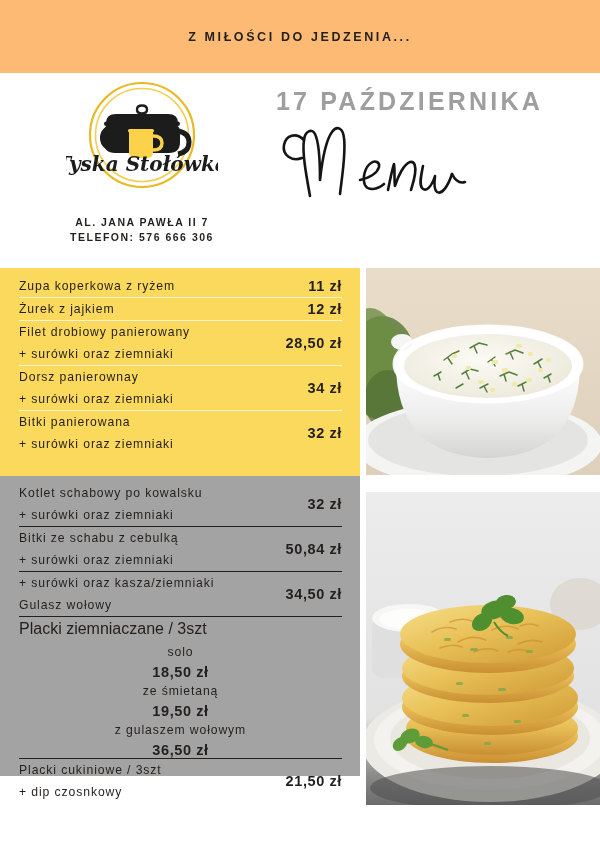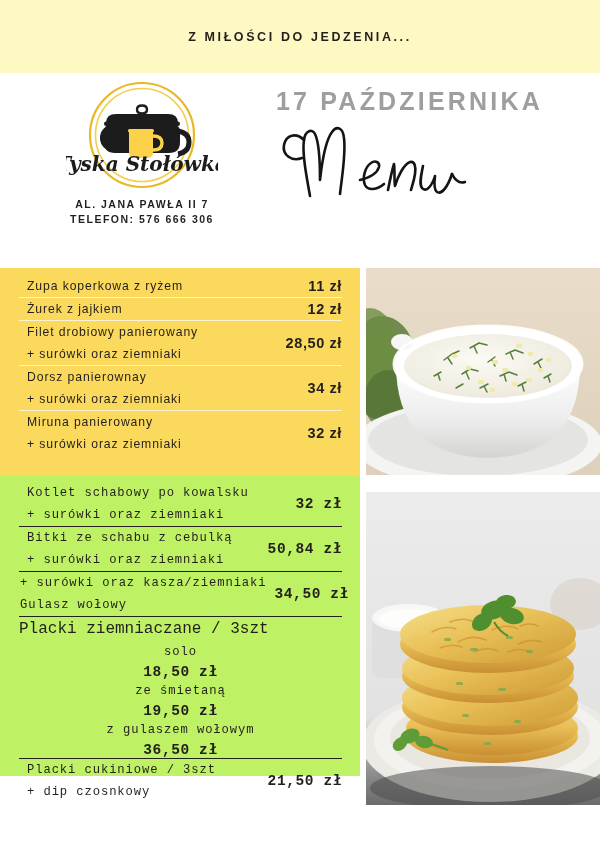--- a/index.html
+++ b/index.html
@@ -8,21 +8,21 @@
     background:#ffffff;
     font-family:"Liberation Sans", sans-serif;
     color:#231f1d;
     overflow:hidden;
     position:relative;
   }
 
   
   .banner{
     position:absolute;left:0;top:0;width:600px;height:73px;
-    background:#fef9c3;
+    background:#fdba74;
     display:flex;align-items:center;justify-content:center;
   }
   .banner-text{
     font-size:12.5px;font-weight:700;letter-spacing:2.6px;
     color:#231f1d;text-transform:uppercase;
   }
 
   
   .header{
     position:absolute;left:0;top:73px;width:600px;height:195px;
@@ -32,21 +32,21 @@
   .brand{
     position:absolute;left:18px;top:6px;width:248px;
     display:flex;flex-direction:column;align-items:center;
   }
   .logo-wrap{
     position:relative;width:152px;height:112px;
   }
   .logo-wrap svg{display:block;}
 
   .addr{
-    margin-top:6px;text-align:center;
+    margin-top:24px;text-align:center;
   }
   .addr div{
     font-size:10.5px;font-weight:700;letter-spacing:1.5px;
     line-height:15px;color:#231f1d;white-space:nowrap;
   }
 
   .title-block{
     position:absolute;left:276px;top:14px;width:310px;
   }
   .date-line{
@@ -60,32 +60,30 @@
 
   
   .yellow-block{
     position:absolute;left:0;top:268px;width:360px;height:208px;
     background:#fbd95c;
   }
 
   
   .white-block{
     position:absolute;left:0;top:476px;width:360px;height:300px;
-    background:#bef264;
-    font-family:Liberation Mono, monospace;
+    background:#a3a3a3;
   }
 
   .list{
     position:absolute;left:19px;right:18px;top:0;
   }
 
   .row{
-    display:flex;align-items:center;justify-content:center;
+    display:flex;align-items:center;justify-content:space-between;
     position:relative;
-    margin-left:8px;
   }
   .row .names{flex:1 1 auto;padding-right:8px;}
   .row .nm{
     font-size:12.2px;letter-spacing:0.9px;line-height:22px;
     color:#231f1d;white-space:nowrap;
   }
   .row .price{
     font-size:14.5px;font-weight:700;letter-spacing:0.6px;
     color:#231f1d;white-space:nowrap;text-align:right;flex:0 0 auto;
   }
@@ -207,21 +205,21 @@
       <div class="names">
         <div class="nm">Dorsz panierownay</div>
         <div class="nm">+ surówki oraz ziemniaki</div>
       </div>
       <div class="price">34 zł</div>
     </div>
     <div class="sep-light"></div>
 
     <div class="row">
       <div class="names">
-        <div class="nm">Miruna panierowany</div>
+        <div class="nm">Bitki panierowana</div>
         <div class="nm">+ surówki oraz ziemniaki</div>
       </div>
       <div class="price">32 zł</div>
     </div>
 
   </div>
 </div>
 
 <div class="white-block">
   <div class="list" style="top:6px;">

